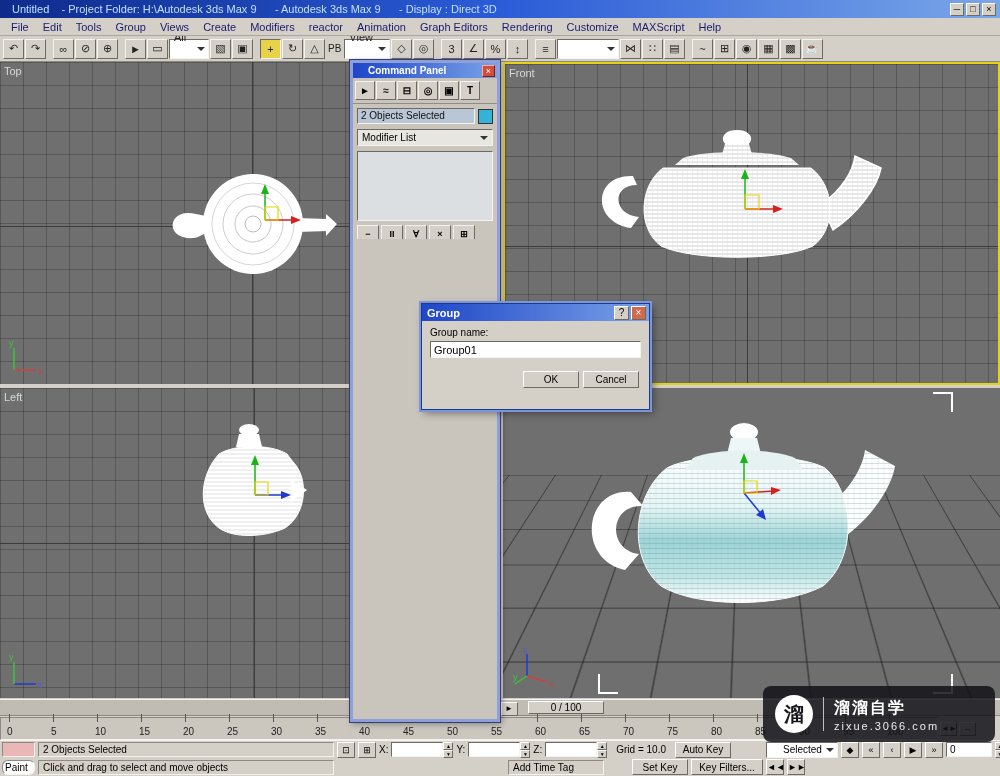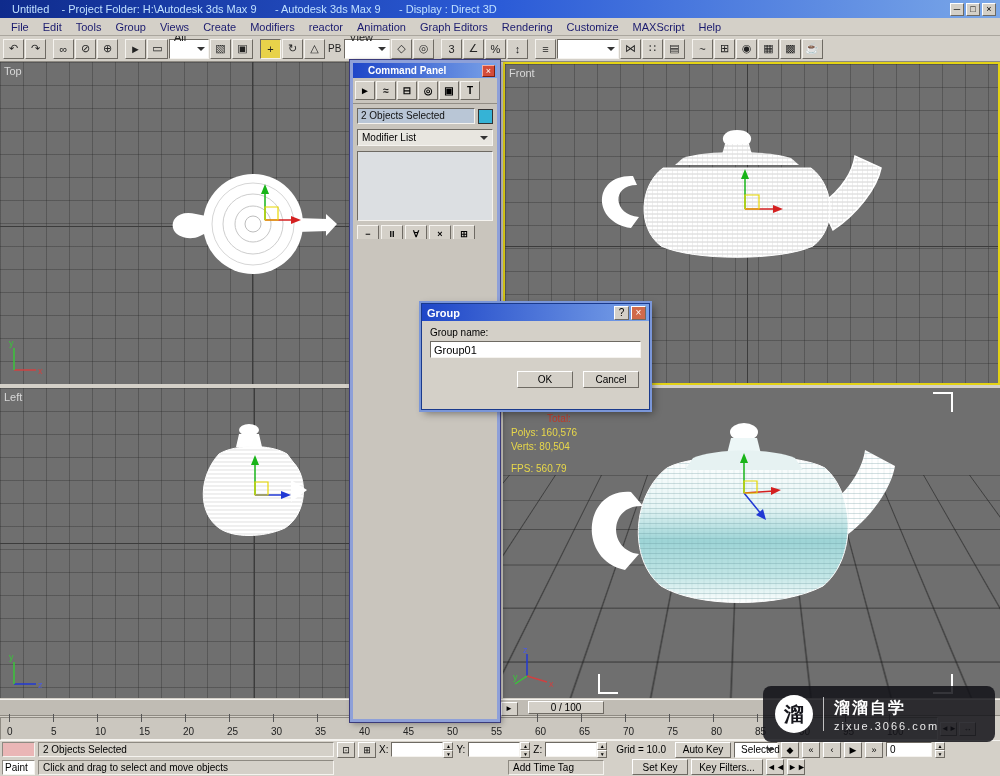--- a/index.html
+++ b/index.html
@@ -103,21 +103,21 @@
     background:#d4d0c8; border:1px solid #1a3a8c; outline:2px solid #7a96d8; box-shadow:3px 3px 8px rgba(0,0,0,.45); }
   .dlg-title { height:17px; background:linear-gradient(90deg,#1e46c8,#7aa2e8); display:flex; align-items:center; padding:0 3px 0 5px; }
   .dlg-title-text { color:#fff; font-size:11px; font-weight:bold; flex:1; }
   .dlg-btn { width:15px; height:14px; font-size:10px; line-height:12px; text-align:center; margin-left:2px;
     background:#d4d0c8; border:1px solid; border-color:#fff #6e6a63 #6e6a63 #fff; cursor:default; }
   .dlg-btn.close { background:#d06a4a; color:#fff; }
   .dlg-body { padding:6px 8px; }
   .dlg-label { display:block; margin-bottom:3px; font-size:10px; }
   .dlg-input { width:100%; height:17px; font-size:11px; padding:1px 3px; background:#fff;
     border:1px solid; border-color:#6e6a63 #f5f3ef #f5f3ef #6e6a63; font-family:"Liberation Sans",sans-serif; }
-  .dlg-actions { display:flex; justify-content:flex-end; gap:10px; margin-top:13px; padding-right:2px; }
+  .dlg-actions { display:flex; justify-content:flex-end; gap:4px; margin-top:13px; padding-right:2px; }
   .dlg-action { width:56px; height:17px; font-size:10px; background:#d4d0c8;
     border:1px solid; border-color:#fff #6e6a63 #6e6a63 #fff; cursor:default; font-family:"Liberation Sans",sans-serif; }
 
   
   .trackbar { position:absolute; left:0; top:699px; width:1000px; height:17px; background:#c0bcb4;
     border-top:1px solid #f5f3ef; border-bottom:1px solid #8e8a82; display:flex; align-items:center;flex-direction:column; }
   .track { position:relative; flex:1; height:15px; background:#cbc7bf; border:1px solid; border-color:#8e8a82 #f5f3ef #f5f3ef #8e8a82; }
   .thumb { position:absolute; left:28px; top:0; width:76px; height:13px; background:#d4d0c8;
     border:1px solid; border-color:#fff #6e6a63 #6e6a63 #fff; font-size:10px; text-align:center; line-height:12px; cursor:default; }
   .track-nav { display:flex; gap:1px; padding:0 2px; }
@@ -129,37 +129,37 @@
   .tick { flex:1; text-align:left; font-size:10px; color:#222; position:relative; cursor:default; }
   .tick i { position:absolute; left:2px; top:-12px; width:1px; height:8px; background:#555; }
   .ruler-right { position:absolute; left:940px; top:717px; width:60px; height:23px; display:flex; gap:2px; align-items:center; }
 
   
   .statusrow { position:absolute; left:0; width:1000px; height:18px; background:#d4d0c8; display:flex; align-items:center; gap:3px; padding:0 2px; }
   .row1 { top:740px; border-top:1px solid #f5f3ef; }
   .row2 { top:758px; height:18px; }
   .mini-cell { width:33px; height:15px; border:1px solid; border-color:#8e8a82 #f5f3ef #f5f3ef #8e8a82; flex:none; }
   .mini-pink { background:#eab6b6; }
-  .mini-white { background:#fff; font-size:10px; padding:0 2px; line-height:13px; }
+  .mini-white { background:#fff; font-size:10px; padding:0 2px; line-height:13px;border-radius:6px; }
   .status-field { width:296px; height:15px; background:#d4d0c8; border:1px solid; border-color:#8e8a82 #f5f3ef #f5f3ef #8e8a82;
     font-size:10px; padding:1px 4px; flex:none; cursor:default; }
   .sb-btn { width:18px; height:16px; font-size:9px; text-align:center; line-height:14px; flex:none;
     background:#d4d0c8; border:1px solid; border-color:#fff #6e6a63 #6e6a63 #fff; cursor:default; }
   .coord-label { font-size:10px; flex:none; cursor:default; }
   .coord-wrap { display:flex; align-items:center; flex:none; }
   .coord-input { width:52px; height:15px; font-size:10px; padding:0 2px; background:#fff;
     border:1px solid; border-color:#6e6a63 #f5f3ef #f5f3ef #6e6a63; font-family:"Liberation Sans",sans-serif; }
   .spinner { width:10px; height:15px; display:flex; flex-direction:column; flex:none; }
   .spinner span { flex:1; font-size:5px; line-height:6px; text-align:center; background:#d4d0c8;
     border:1px solid; border-color:#fff #6e6a63 #6e6a63 #fff; cursor:default; }
   .grid-lab { font-size:10px; flex:none; margin:0 6px; cursor:default; }
   .sb-push { width:56px; height:16px; font-size:10px; flex:none; background:#d4d0c8;
     border:1px solid; border-color:#fff #6e6a63 #6e6a63 #fff; cursor:default; font-family:"Liberation Sans",sans-serif; }
-  .sb-dd { position:relative; width:44px; height:16px; background:#fff; flex:none; font-size:10px; padding:1px 14px 0 6px;
-    border:1px solid; border-color:#6e6a63 #f5f3ef #f5f3ef #6e6a63; cursor:default; }
+  .sb-dd { position:relative; width:72px; height:16px; background:#fff; flex:none; font-size:10px; padding:1px 14px 0 16px;
+    border:1px solid; border-color:#6e6a63 #f5f3ef #f5f3ef #6e6a63; cursor:default;margin-left:32px; }
   .sb-dd::after { content:""; position:absolute; right:3px; top:5px; border:4px solid transparent; border-top-color:#333; }
   .frame-field { width:46px; height:15px; font-size:10px; padding:0 3px; background:#fff; flex:none;
     border:1px solid; border-color:#6e6a63 #f5f3ef #f5f3ef #6e6a63; font-family:"Liberation Sans",sans-serif; }
   .prompt-field { width:296px; }
   .tag-field { width:96px; height:15px; background:#d4d0c8; border:1px solid; border-color:#8e8a82 #f5f3ef #f5f3ef #8e8a82;
     font-size:10px; padding:1px 4px; flex:none; cursor:default; }
   .wide-btn { width:72px; }
 
   
   .watermark { position:absolute; left:763px; top:686px; width:232px; height:56px; z-index:70;
@@ -409,26 +409,20 @@
       <line x1="8" y1="32" x2="30" y2="32" stroke="#2038d4" stroke-width="1.5"></line>
       <text x="32" y="36" font-size="9" fill="#4a5ae8">z</text>
       <line x1="8" y1="32" x2="8" y2="10" stroke="#3ac43a" stroke-width="1.5"></line>
       <text x="3" y="8" font-size="9" fill="#3ac43a">y</text>
     </svg>
   </div>
 
   <div class="vp vp-persp">
     <div class="floor"></div>
 
-    <div class="stats">
-      <div class="stat-red">Total:</div>
-      <div class="stat-yellow">Polys: 160,576</div>
-      <div class="stat-yellow">Verts: 80,504</div>
-      <div class="stat-yellow stat-fps">FPS:  560.79</div>
-    </div>
 
     <div class="bracket br-tl" style="left:95px;top:4px"></div>
     <div class="bracket br-tr" style="left:430px;top:4px"></div>
     <div class="bracket br-bl" style="left:95px;top:286px"></div>
     <div class="bracket br-br" style="left:430px;top:286px"></div>
 
     <svg class="teapot-svg" style="left:72px;top:18px" width="340" height="225" viewBox="0 0 340 225">
       <defs>
         <linearGradient id="tealG" x1="0" y1="0" x2="0" y2="1">
           <stop offset="0" stop-color="#ffffff"></stop>

